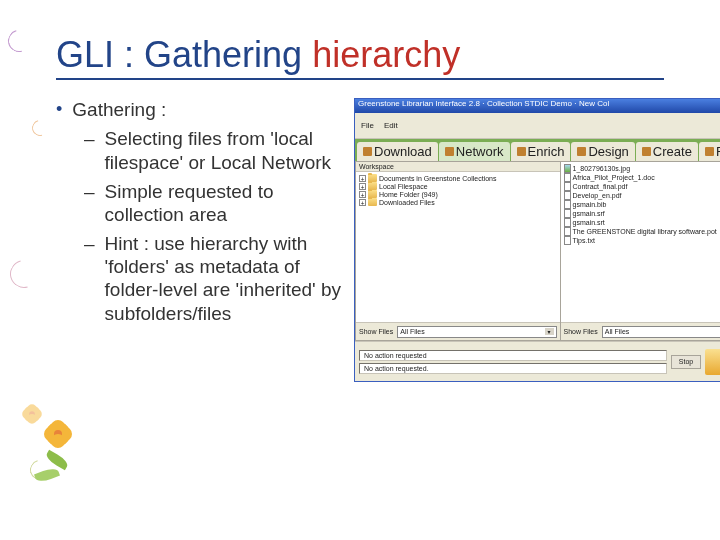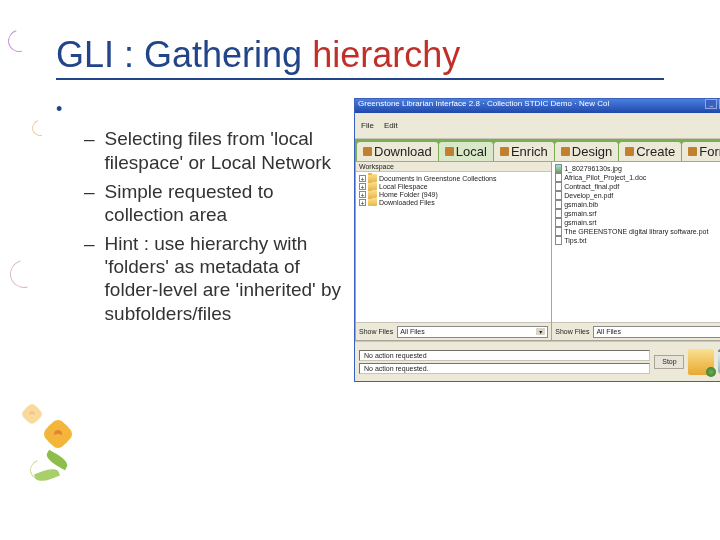--- a/index.html
+++ b/index.html
@@ -86,20 +86,21 @@
 </div>
 
 <h1 class="title">
   <span>GLI : Gathering </span><span class="col">hierarchy</span>
 </h1>
 
 <div class="content">
   <div class="textcol">
     <div class="bullet-row">
         <span class="dot">•</span>
+        <span>Gathering :</span>
       </div>
     <div class="bullet-row sub">
         <span class="dash">–</span>
         <span>Selecting files from 'local filespace' or Local Network</span>
       </div>
     <div class="bullet-row sub">
         <span class="dash">–</span>
         <span>Simple requested to collection area</span>
       </div>
     <div class="bullet-row sub">
@@ -121,21 +122,21 @@
       <span>File</span>
       <span>Edit</span>
     </div>
     <div class="tabs">
       <div class="tab">
           <span class="ticon"></span>
           <span>Download</span>
         </div>
       <div class="tab active">
           <span class="ticon"></span>
-          <span>Local</span>
+          <span>Network</span>
         </div>
       <div class="tab">
           <span class="ticon"></span>
           <span>Enrich</span>
         </div>
       <div class="tab">
           <span class="ticon"></span>
           <span>Design</span>
         </div>
       <div class="tab">

